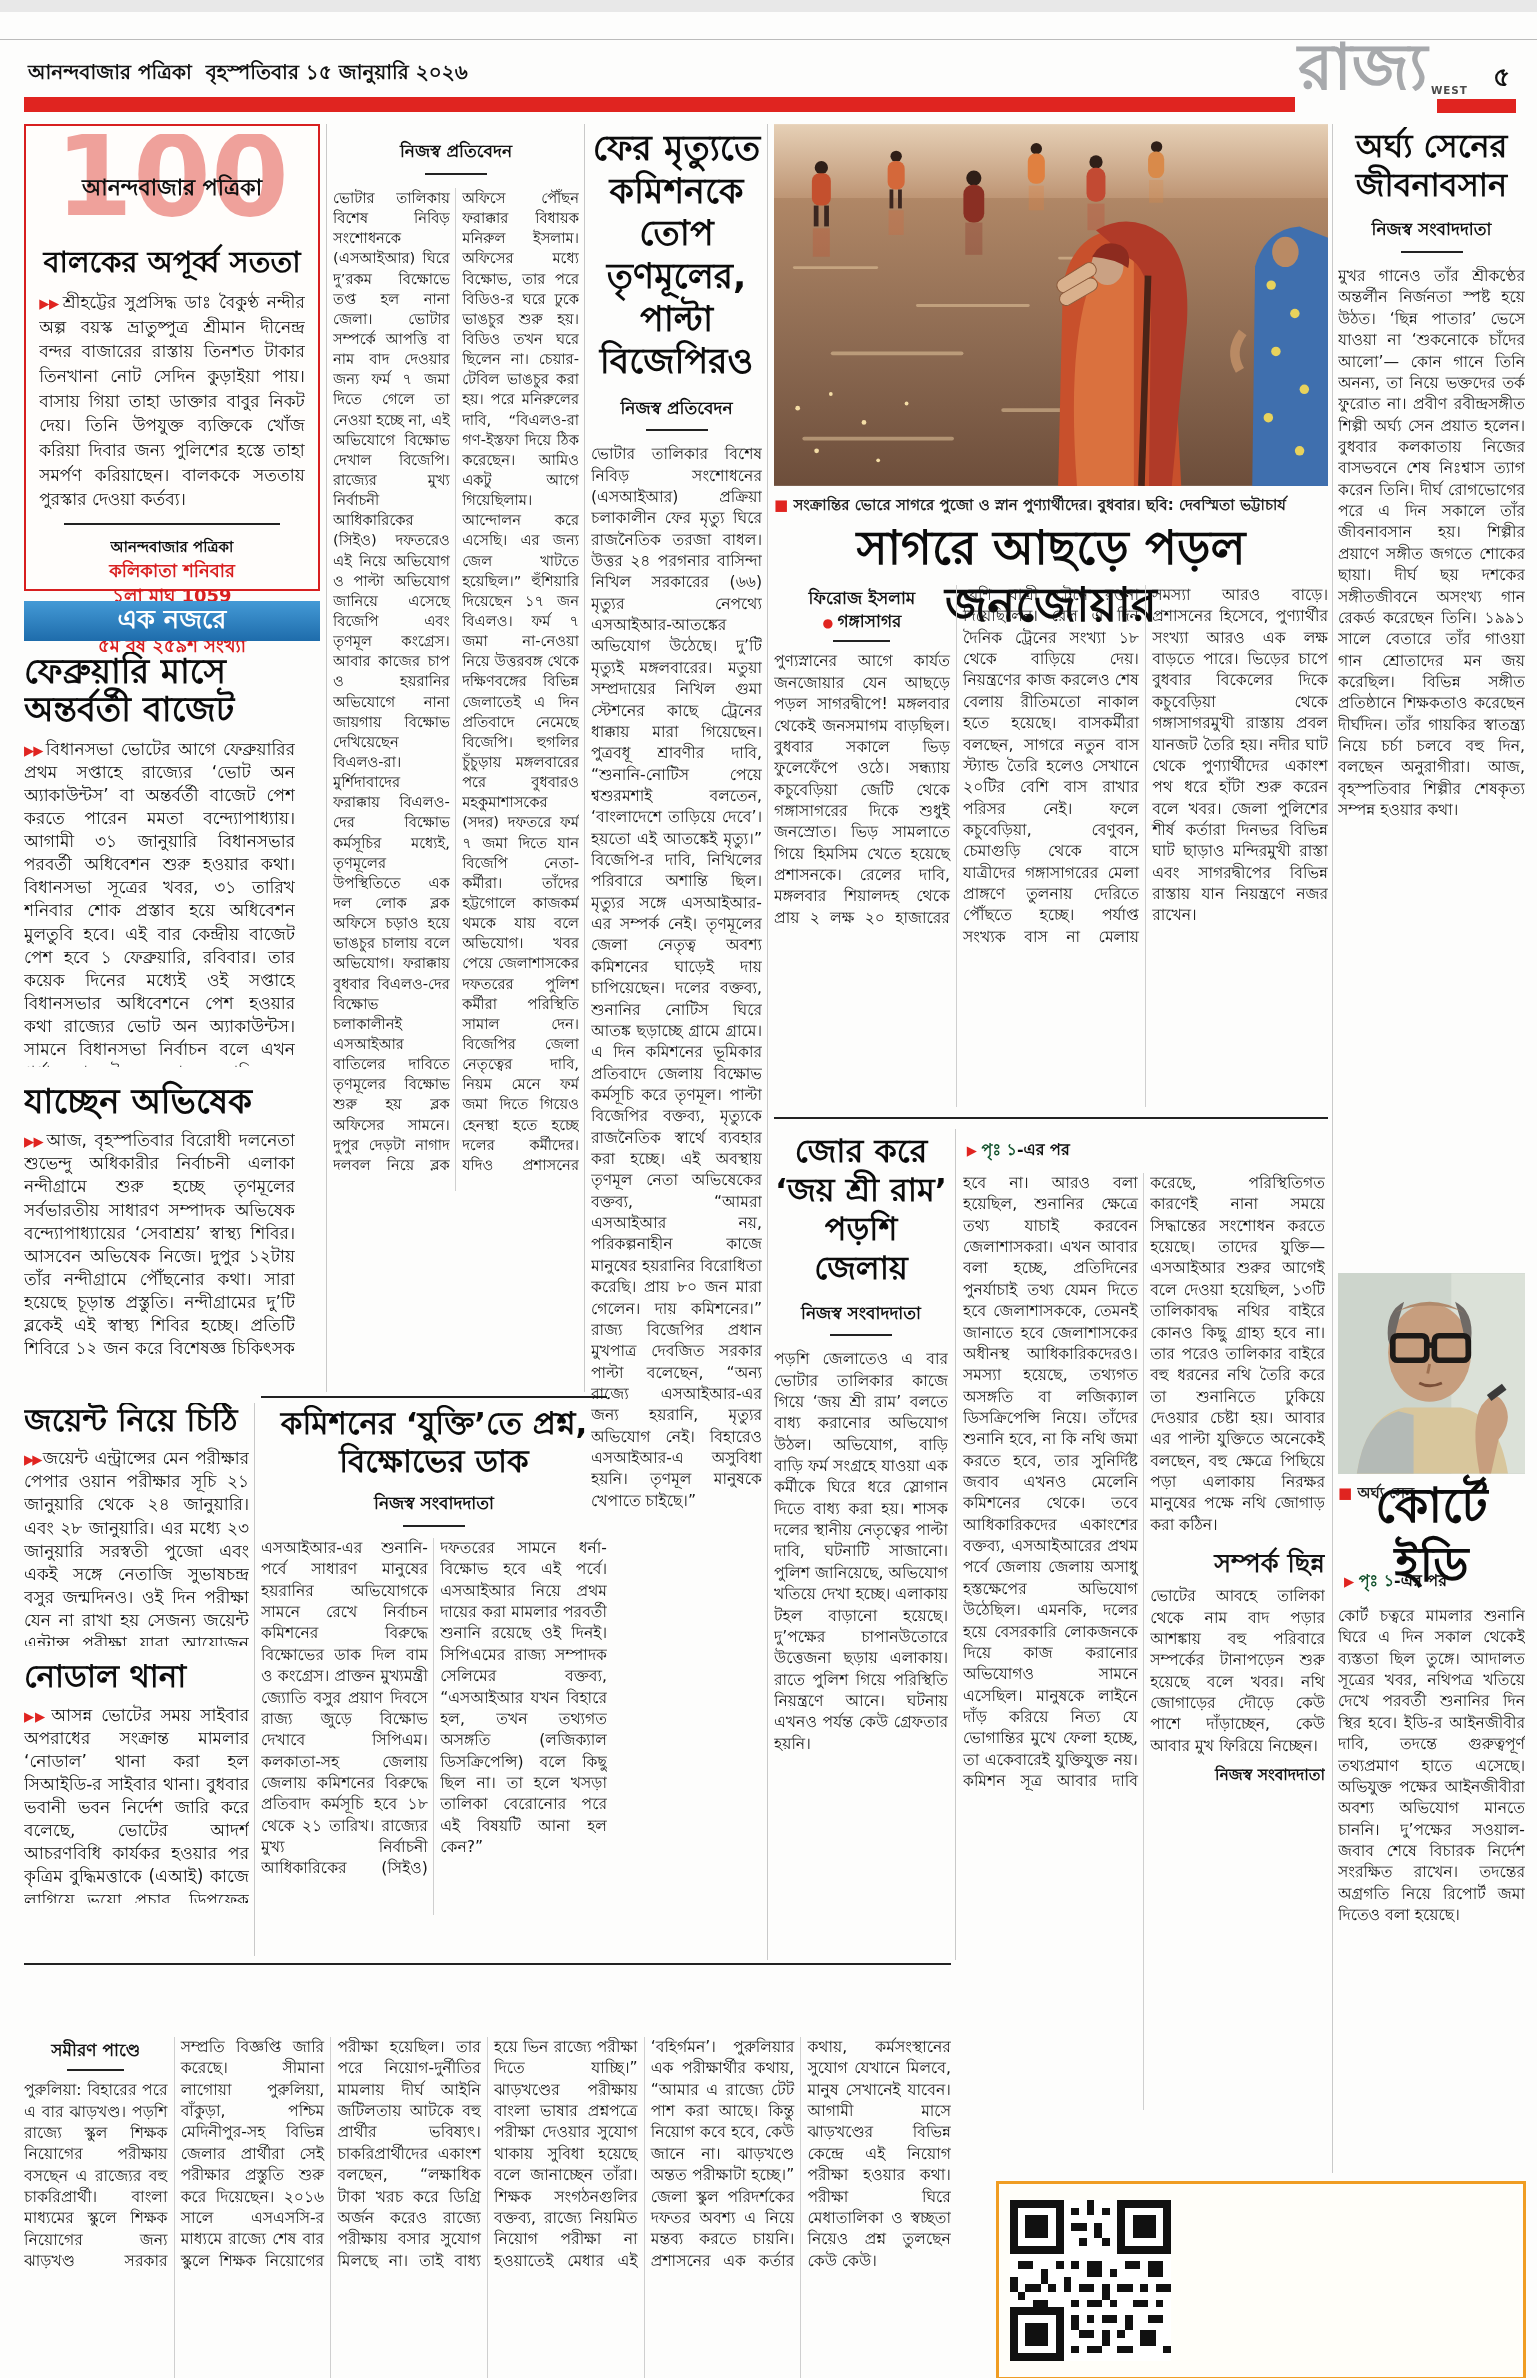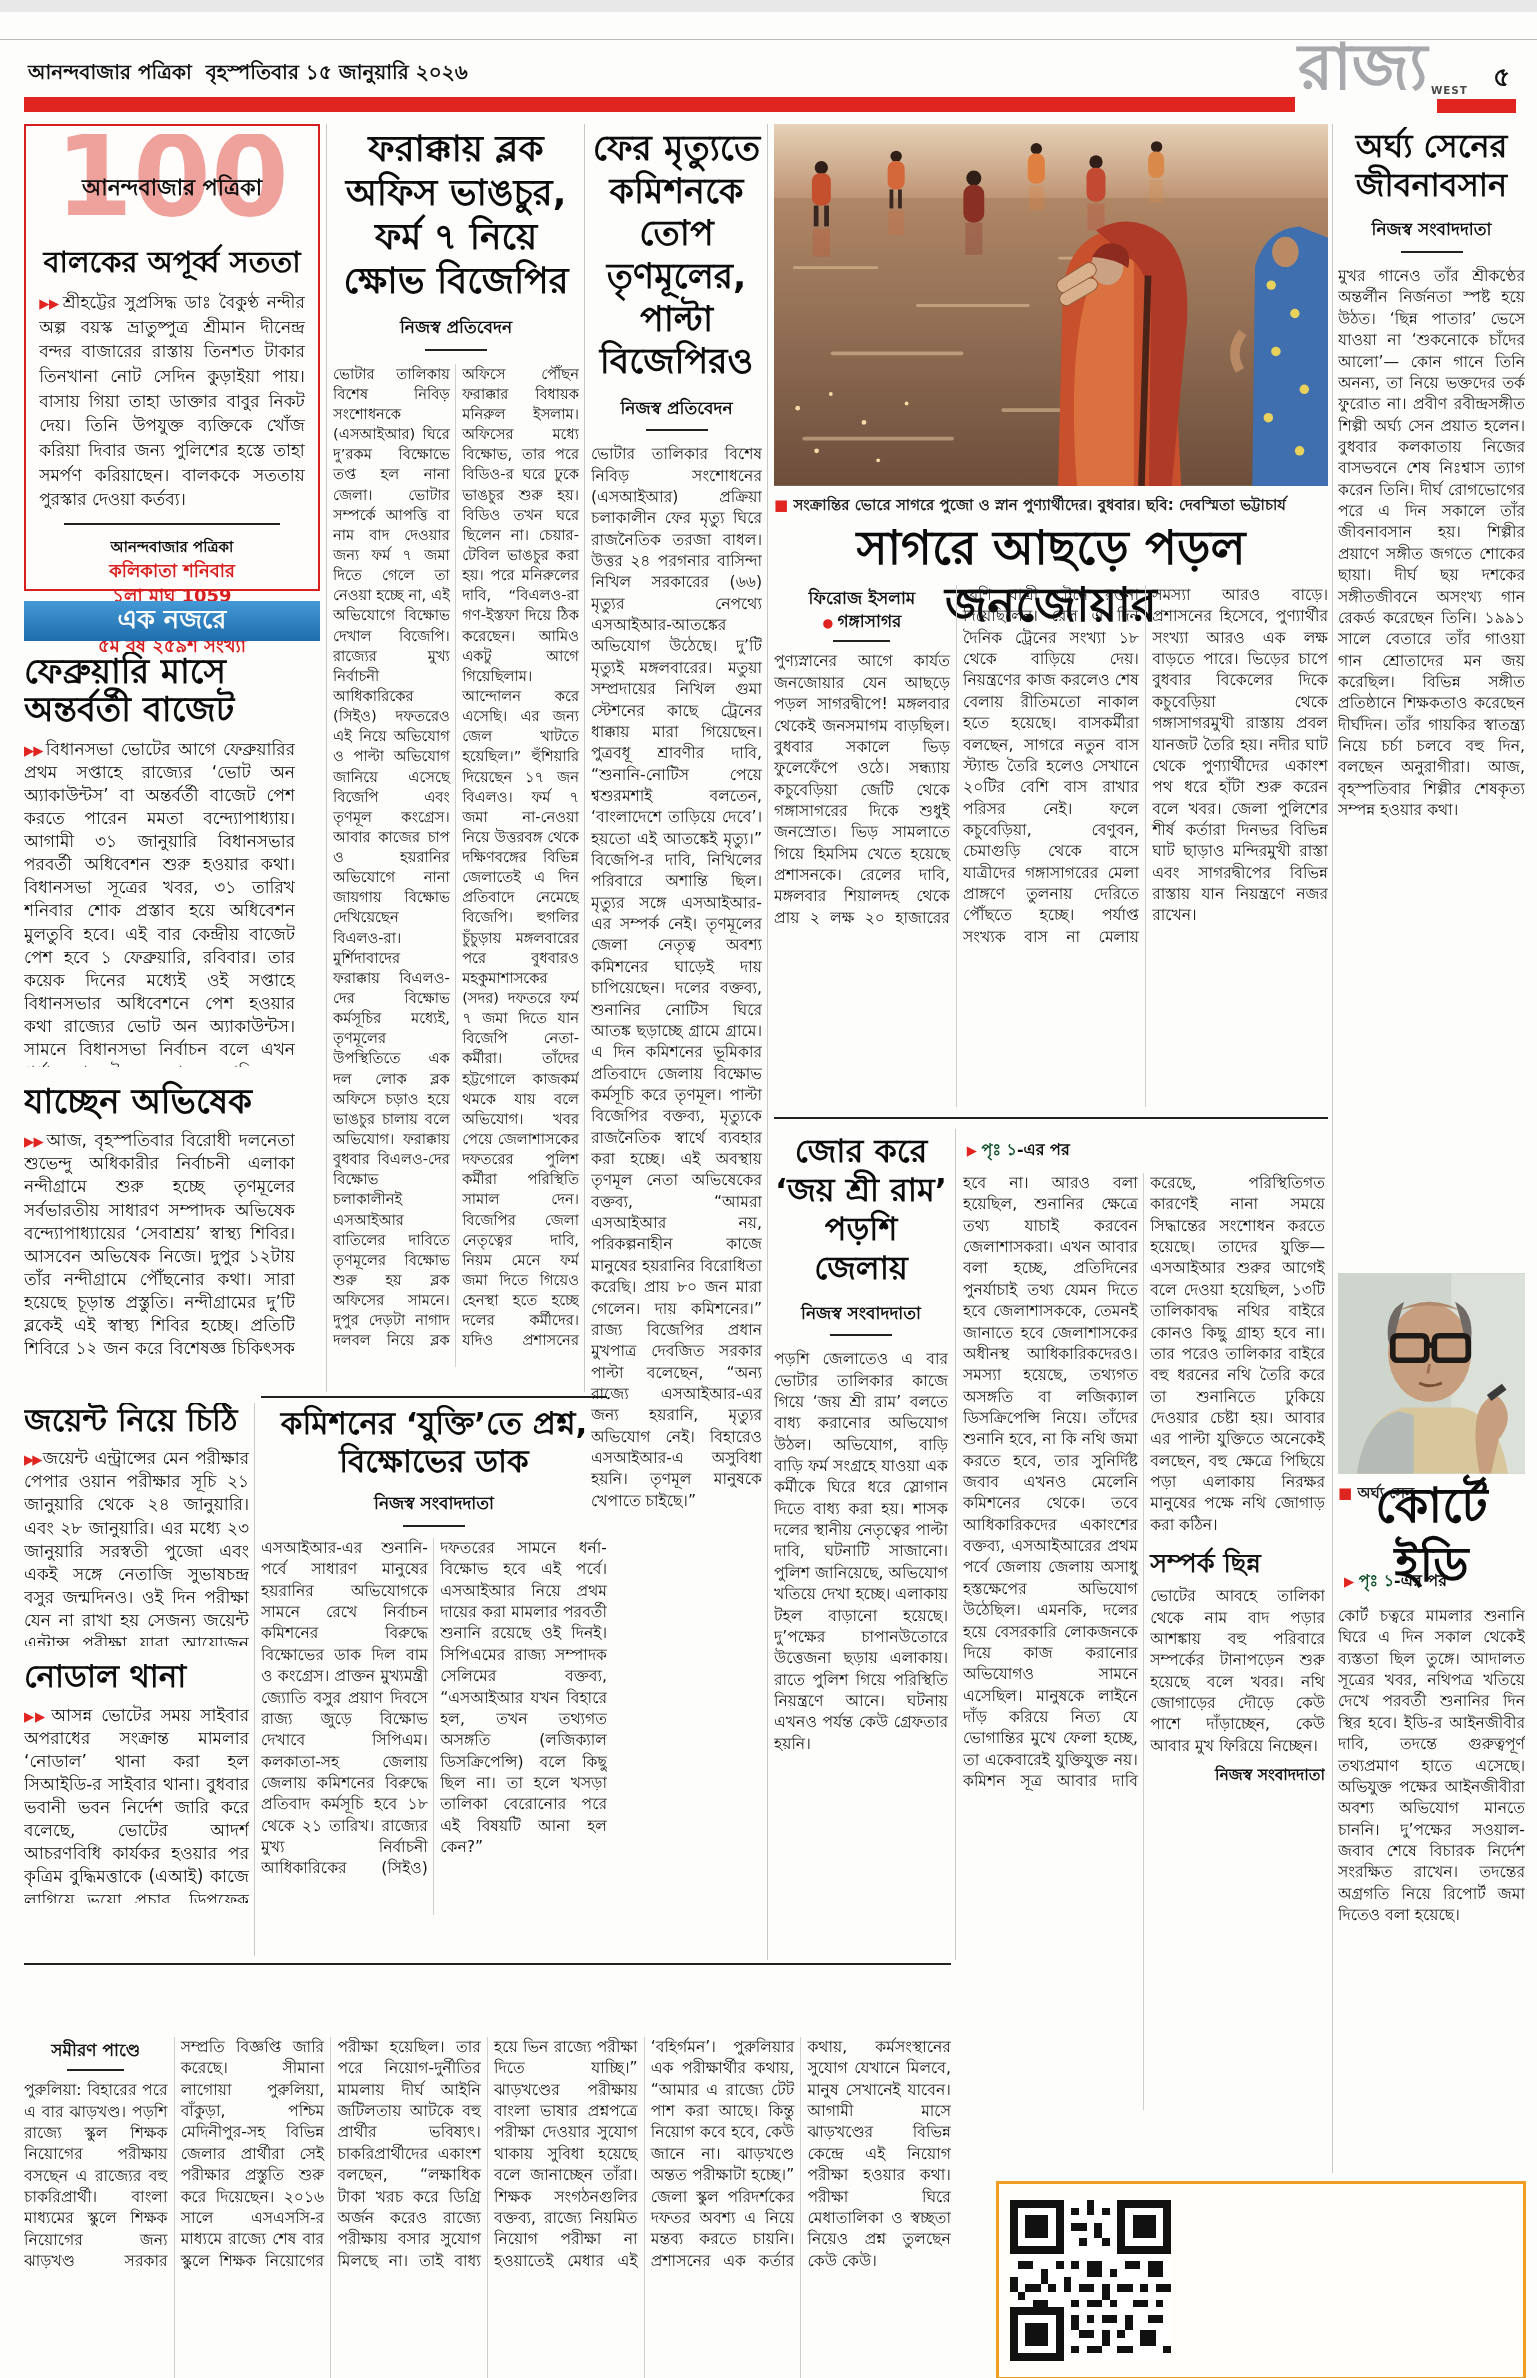--- a/index.html
+++ b/index.html
@@ -21,21 +21,21 @@
   .cont-marker:before{content:"▶ ";color:#e02420;font-size:13.2px}
   .cont-pg{color:#14532d}
   .cap{font-size:15px;font-weight:700;color:#222}
   .cap:before{content:"■ ";color:#e02420}
   .brief-h{font-weight:800;font-size:32px;line-height:1.12;color:#0c0c0c;margin:0 0 9.5px}
   .brief-b{font-size:17px;line-height:1.36;font-weight:500;text-align:justify;overflow:hidden}
   .brief-b:before{content:"▶▶ ";color:#e02420;font-size:13.2px;letter-spacing:-2.8px}
   .place:before{content:"● ";color:#e02420;font-size:12.3px}
   .inflow-byline{display:block;font-weight:700;text-align:center;font-size:17px;margin:1.9px 0 9.5px}
   .inflow-byline:after{content:"";display:block;width:57px;height:1.9px;background:#222;margin:6.6px auto 7.6px}
-  .subhead-flow{display:block;font-weight:800;font-size:25.6px;line-height:1.15;margin:13.2px 0 7.6px;text-align:left}
+  .subhead-flow{display:block;font-weight:800;font-size:25.6px;line-height:1.15;margin:13.2px 0 7.6px;text-align:right}
   .tail-byline{display:block;font-weight:700;text-align:right;margin-top:7.6px}
   .heritage{border:2.8px solid #d81f1f;box-sizing:border-box;padding:7.6px 13.2px;background:#fffdfb}
   .h-footer{line-height:1.4;text-align:center}
 </style>
 </head>
 <body>
 
 <div id="page">
 
   <div class="abs hrule-thin" style="left:0;top:26.5px;width:1538px"></div>
@@ -97,21 +97,20 @@
   </div>
 
   <div class="abs vrule" style="left:326px;top:112px;height:1268px"></div>
   <div class="abs vrule" style="left:254px;top:1391px;height:553px"></div>
   <div class="abs vrule" style="left:584px;top:112px;height:1268px"></div>
   <div class="abs vrule" style="left:767px;top:112px;height:1836px"></div>
   <div class="abs vrule" style="left:1332px;top:112px;height:2049px"></div>
   <div class="abs vrule" style="left:955px;top:1117px;height:831px"></div>
 
   <div class="abs" style="left:333px;top:115px;width:246px;height:1264px;overflow:hidden">
-    <div class="headline" style="font-size:36px">ফরাক্কায় ব্লক অফিস ভাঙচুর, ফর্ম ৭ নিয়ে ক্ষোভ বিজেপির</div>
     <div class="byline" style="margin:11.4px 0 13.2px">নিজস্ব প্রতিবেদন</div>
     <div class="body-txt cols2" style="font-size:14.7px;height:1003px">ভোটার তালিকায় বিশেষ নিবিড় সংশোধনকে (এসআইআর) ঘিরে দু’রকম বিক্ষোভে তপ্ত হল নানা জেলা। ভোটার সম্পর্কে আপত্তি বা নাম বাদ দেওয়ার জন্য ফর্ম ৭ জমা দিতে গেলে তা নেওয়া হচ্ছে না, এই অভিযোগে বিক্ষোভ দেখাল বিজেপি। রাজ্যের মুখ্য নির্বাচনী আধিকারিকের (সিইও) দফতরেও এই নিয়ে অভিযোগ ও পাল্টা অভিযোগ জানিয়ে এসেছে বিজেপি এবং তৃণমূল কংগ্রেস। আবার কাজের চাপ ও হয়রানির অভিযোগে নানা জায়গায় বিক্ষোভ দেখিয়েছেন বিএলও-রা। মুর্শিদাবাদের ফরাক্কায় বিএলও-দের বিক্ষোভ কর্মসূচির মধ্যেই, তৃণমূলের উপস্থিতিতে এক দল লোক ব্লক অফিসে চড়াও হয়ে ভাঙচুর চালায় বলে অভিযোগ। ফরাক্কায় বুধবার বিএলও-দের বিক্ষোভ চলাকালীনই এসআইআর বাতিলের দাবিতে তৃণমূলের বিক্ষোভ শুরু হয় ব্লক অফিসের সামনে। দুপুর দেড়টা নাগাদ দলবল নিয়ে ব্লক অফিসে পৌঁছন ফরাক্কার বিধায়ক মনিরুল ইসলাম। অফিসের মধ্যে বিক্ষোভ, তার পরে বিডিও-র ঘরে ঢুকে ভাঙচুর শুরু হয়। বিডিও তখন ঘরে ছিলেন না। চেয়ার-টেবিল ভাঙচুর করা হয়। পরে মনিরুলের দাবি, “বিএলও-রা গণ-ইস্তফা দিয়ে ঠিক করেছেন। আমিও একটু আগে গিয়েছিলাম। আন্দোলন করে এসেছি। এর জন্য জেল খাটতে হয়েছিল।” হুঁশিয়ারি দিয়েছেন ১৭ জন বিএলও। ফর্ম ৭ জমা না-নেওয়া নিয়ে উত্তরবঙ্গ থেকে দক্ষিণবঙ্গের বিভিন্ন জেলাতেই এ দিন প্রতিবাদে নেমেছে বিজেপি। হুগলির চুঁচুড়ায় মঙ্গলবারের পরে বুধবারও মহকুমাশাসকের (সদর) দফতরে ফর্ম ৭ জমা দিতে যান বিজেপি নেতা-কর্মীরা। তাঁদের হট্টগোলে কাজকর্ম থমকে যায় বলে অভিযোগ। খবর পেয়ে জেলাশাসকের দফতরের পুলিশ কর্মীরা পরিস্থিতি সামাল দেন। বিজেপির জেলা নেতৃত্বের দাবি, নিয়ম মেনে ফর্ম জমা দিতে গিয়েও হেনস্থা হতে হচ্ছে দলের কর্মীদের। যদিও প্রশাসনের বক্তব্য, নির্ধারিত পদ্ধতিতেই ফর্ম নেওয়া হচ্ছে। সিইও দফতর সূত্রের খবর, অভিযোগ খতিয়ে দেখা হচ্ছে।</div>
   </div>
 
   <div class="abs" style="left:591px;top:115px;width:171px;height:1832px;overflow:hidden">
     <div class="headline" style="font-size:35px">ফের মৃত্যুতে কমিশনকে তোপ তৃণমূলের, পাল্টা বিজেপিরও</div>
     <div class="byline" style="margin:11.4px 0 13.2px">নিজস্ব প্রতিবেদন</div>
     <div class="body-txt" style="height:1476px">ভোটার তালিকার বিশেষ নিবিড় সংশোধনের (এসআইআর) প্রক্রিয়া চলাকালীন ফের মৃত্যু ঘিরে রাজনৈতিক তরজা বাধল। উত্তর ২৪ পরগনার বাসিন্দা নিখিল সরকারের (৬৬) মৃত্যুর নেপথ্যে এসআইআর-আতঙ্কের অভিযোগ উঠেছে। দু’টি মৃত্যুই মঙ্গলবারের। মতুয়া সম্প্রদায়ের নিখিল গুমা স্টেশনের কাছে ট্রেনের ধাক্কায় মারা গিয়েছেন। পুত্রবধূ শ্রাবণীর দাবি, “শুনানি-নোটিস পেয়ে শ্বশুরমশাই বলতেন, ‘বাংলাদেশে তাড়িয়ে দেবে’। হয়তো এই আতঙ্কেই মৃত্যু।” বিজেপি-র দাবি, নিখিলের পরিবারে অশান্তি ছিল। মৃত্যুর সঙ্গে এসআইআর-এর সম্পর্ক নেই। তৃণমূলের জেলা নেতৃত্ব অবশ্য কমিশনের ঘাড়েই দায় চাপিয়েছেন। দলের বক্তব্য, শুনানির নোটিস ঘিরে আতঙ্ক ছড়াচ্ছে গ্রামে গ্রামে। এ দিন কমিশনের ভূমিকার প্রতিবাদে জেলায় বিক্ষোভ কর্মসূচি করে তৃণমূল। পাল্টা বিজেপির বক্তব্য, মৃত্যুকে রাজনৈতিক স্বার্থে ব্যবহার করা হচ্ছে। এই অবস্থায় তৃণমূল নেতা অভিষেকের বক্তব্য, “আমরা এসআইআর নয়, পরিকল্পনাহীন কাজে মানুষের হয়রানির বিরোধিতা করেছি। প্রায় ৮০ জন মারা গেলেন। দায় কমিশনের।” রাজ্য বিজেপির প্রধান মুখপাত্র দেবজিত সরকার পাল্টা বলেছেন, “অন্য রাজ্যে এসআইআর-এর জন্য হয়রানি, মৃত্যুর অভিযোগ নেই। বিহারেও এসআইআর-এ অসুবিধা হয়নি। তৃণমূল মানুষকে খেপাতে চাইছে।”</div>
   </div>
 

